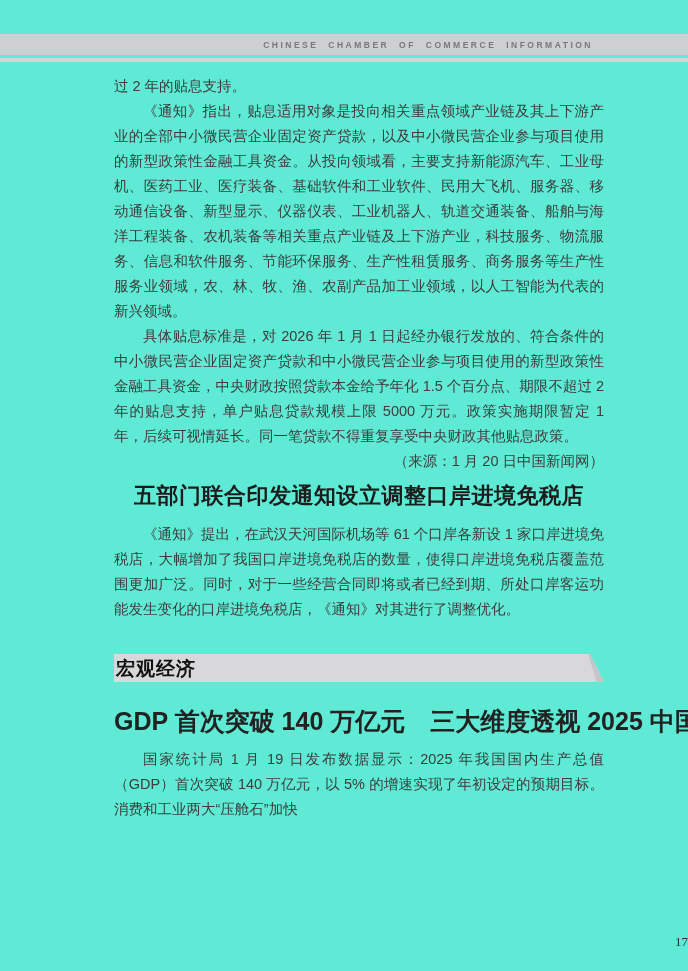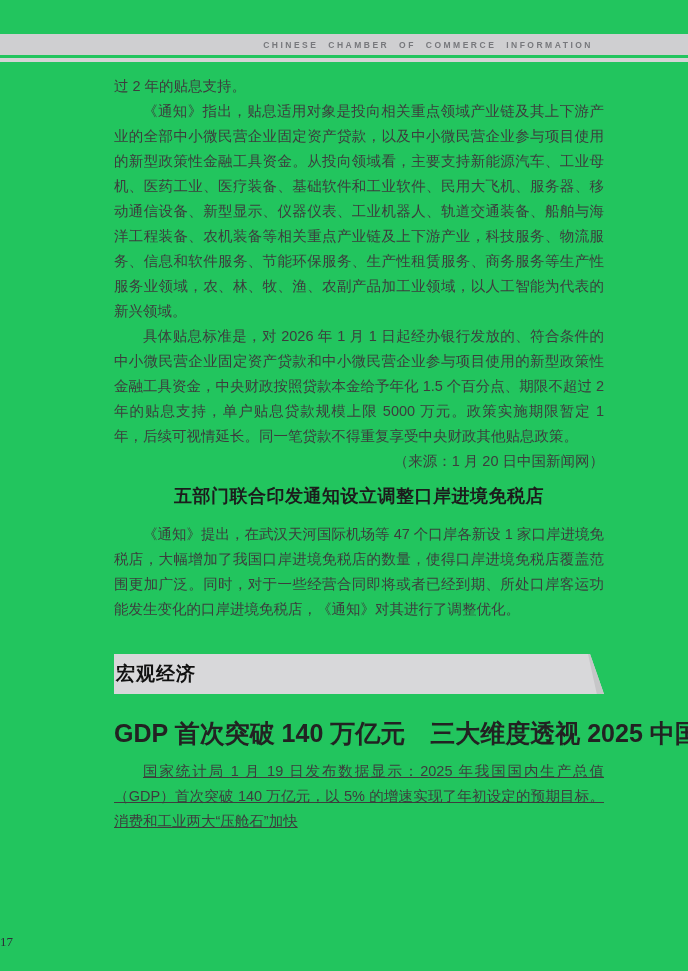--- a/index.html
+++ b/index.html
@@ -5,21 +5,21 @@
   html, body {
     margin: 0;
     padding: 0;
     background: #ffffff;
     font-family: "Liberation Sans", "DejaVu Sans", sans-serif;
   }
   .page {
     position: relative;
     width: 688px;
     height: 971px;
-    background: #22c55e;
+    background: #5eead4;
     overflow: hidden;
   }
   
   .header-bar {
     margin-top: 34px;
     height: 21px;
     background: #cfcfd1;
     display: flex;
     align-items: center;
     justify-content: flex-end;
@@ -57,35 +57,35 @@
   }
   .source-line {
     margin: 0;
     font-size: 14.5px;
     line-height: 25px;
     color: #3d3d3d;
     text-align: right;
   }
   .article-title {
     margin: 34px 0 13px 0;
-    font-size: 18px;
+    font-size: 22px;
     line-height: 26px;
     font-weight: bold;
     color: #1c1c1c;
     text-align: center;
     letter-spacing: 0.5px;
   }
   .section-band {
     position: relative;
     margin-top: 32px;
-    height: 40px;
+    height: 28px;
     background: #d8d8da;
     clip-path: polygon(0 0, calc(100% - 14px) 0, 100% 100%, 0 100%);
     display: flex;
-    align-items: center;
+    align-items: flex-end;
   }
   .section-band::after {
     content: "";
     position: absolute;
     right: 0;
     top: 0;
     width: 16px;
     height: 100%;
     background: #c6c6c8;
     clip-path: polygon(0 0, 30% 0, 100% 100%, 55% 100%);
@@ -102,28 +102,27 @@
     margin: 25px 0 0 0;
     font-size: 25px;
     line-height: 28px;
     font-weight: bold;
     color: #222222;
     text-align: center;
     white-space: nowrap;
   }
   .gdp-lead {
     margin-top: 12px;
-    text-decoration: underline;
   }
   .footer {
     position: absolute;
     left: 0;
     bottom: 21px;
     width: 100%;
-    text-align: left;
+    text-align: right;
   }
   .page-number {
     font-family: "Liberation Serif", "DejaVu Serif", serif;
     font-size: 13px;
     color: #2f2f38;
   }
 </style>
 </head>
 <body>
 
@@ -138,21 +137,21 @@
 
     <p class="body-p">过 2 年的贴息支持。</p>
 
     <p class="body-p indent">《通知》指出，贴息适用对象是投向相关重点领域产业链及其上下游产业的全部中小微民营企业固定资产贷款，以及中小微民营企业参与项目使用的新型政策性金融工具资金。从投向领域看，主要支持新能源汽车、工业母机、医药工业、医疗装备、基础软件和工业软件、民用大飞机、服务器、移动通信设备、新型显示、仪器仪表、工业机器人、轨道交通装备、船舶与海洋工程装备、农机装备等相关重点产业链及上下游产业，科技服务、物流服务、信息和软件服务、节能环保服务、生产性租赁服务、商务服务等生产性服务业领域，农、林、牧、渔、农副产品加工业领域，以人工智能为代表的新兴领域。</p>
 
     <p class="body-p indent"><span>具体贴息标准是，对 2026 年 1 月 1 日起经办银行发放的、符合条件的中小微民营企业固定资产贷款和中小微民营企业参与项目使用的新型政策性金融工具资金，中央财政按照贷款本金给予年化 1.5 个百分点、期限不超过 2 年的贴息支持，单户贴息贷款规模上限 5000 万元。政策实施期限暂定 1 年，后续可视情延长。同一笔贷款不得重复享受中央财政其他贴息政策。</span><span class="source-float">（来源：1 月 20 日中国新闻网）</span></p>
 
     <h2 class="article-title">五部门联合印发通知设立调整口岸进境免税店</h2>
 
 
-    <p class="body-p indent">《通知》提出，在武汉天河国际机场等 47 个口岸各新设 1 家口岸进境免税店，大幅增加了我国口岸进境免税店的数量，使得口岸进境免税店覆盖范围更加广泛。同时，对于一些经营合同即将或者已经到期、所处口岸客运功能发生变化的口岸进境免税店，《通知》对其进行了调整优化。</p>
+    <p class="body-p indent">《通知》提出，在武汉天河国际机场等 61 个口岸各新设 1 家口岸进境免税店，大幅增加了我国口岸进境免税店的数量，使得口岸进境免税店覆盖范围更加广泛。同时，对于一些经营合同即将或者已经到期、所处口岸客运功能发生变化的口岸进境免税店，《通知》对其进行了调整优化。</p>
 
 
 
     <div class="section-band">
       <span class="section-label">宏观经济</span>
     </div>
 
     <h1 class="gdp-title">GDP 首次突破 140 万亿元　三大维度透视 2025 中国经济年报</h1>
 
     <p class="body-p indent gdp-lead">国家统计局 1 月 19 日发布数据显示：2025 年我国国内生产总值（GDP）首次突破 140 万亿元，以 5% 的增速实现了年初设定的预期目标。消费和工业两大“压舱石”加快</p>

